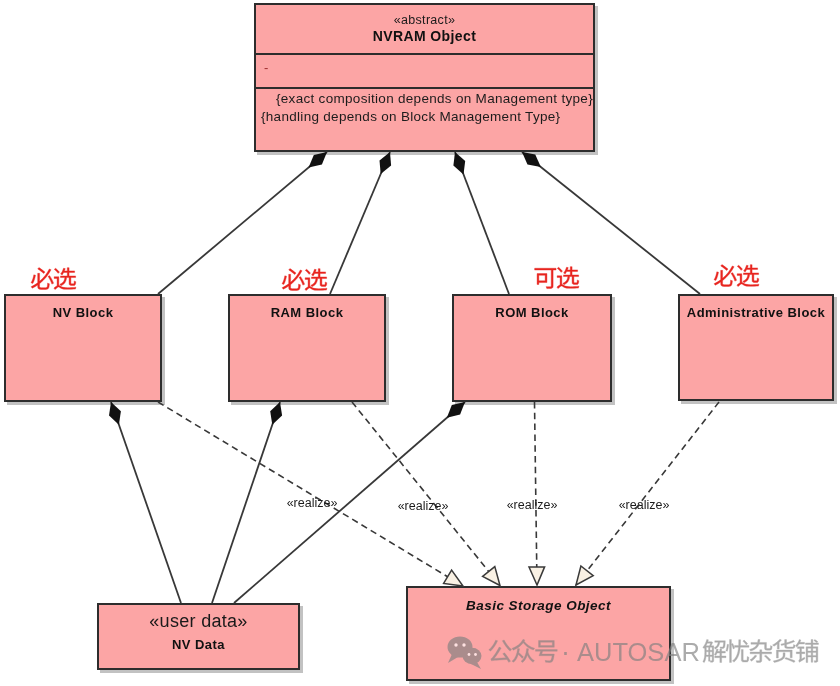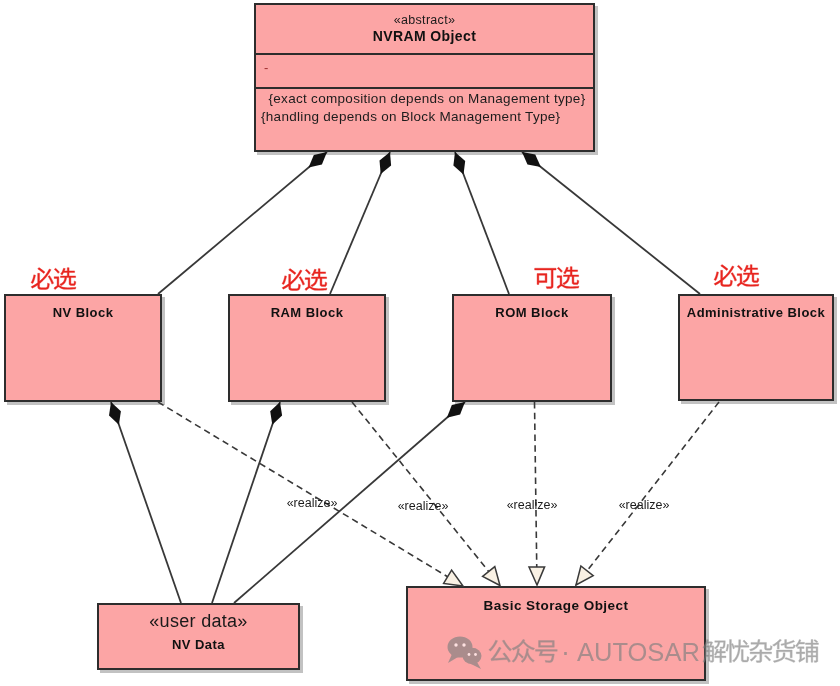--- a/index.html
+++ b/index.html
@@ -8,21 +8,21 @@
 
 <div class="bx" style="left:254px;top:3px;width:341px;height:149px;">
  <div style="height:48px;text-align:center;">
    <div style="font-size:12.5px;letter-spacing:0.3px;padding-top:8px;color:#1a1a1a;">«abstract»</div>
    <div style="font-size:14px;font-weight:bold;letter-spacing:0.4px;margin-top:1px;color:#111;">NVRAM Object</div>
  </div>
  <div style="height:32px;border-top:2px solid #2d2d2d;border-bottom:2px solid #2d2d2d;color:#9e2f2f;font-size:13px;letter-spacing:0.65px;">
    <span style="position:absolute;left:8px;margin-top:5px;">-</span>
  </div>
  <div style="text-align:center;color:#1c1c1c;">
-   <div style="font-size:13.5px;letter-spacing:0.3px;margin-top:2px;text-align:center;padding-left:5px;">{exact composition depends on Management type}</div>
+   <div style="font-size:13.5px;letter-spacing:0.3px;margin-top:2px;text-align:right;padding-left:5px;">{exact composition depends on Management type}</div>
    <div style="font-size:13.5px;letter-spacing:0.3px;margin-top:3px;text-align:left;padding-left:5px;">{handling depends on Block Management Type}</div>
  </div>
 </div>
 
 <div class="bx" style="left:4px;top:294px;width:158px;height:108px;">
     <div class="nm" style="margin-top:9px;">NV Block</div>
   </div>
 <div class="bx" style="left:228px;top:294px;width:158px;height:108px;">
     <div class="nm" style="margin-top:9px;">RAM Block</div>
   </div>
@@ -31,21 +31,21 @@
   </div>
 <div class="bx" style="left:678px;top:294px;width:156px;height:107px;">
     <div class="nm" style="margin-top:9px;">Administrative Block</div>
   </div>
 
 <div class="bx" style="left:97px;top:603px;width:203px;height:67px;text-align:center;">
   <div style="font-size:18px;letter-spacing:0.3px;padding-top:6px;color:#1a1a1a;">«user data»</div>
   <div class="nm" style="margin-top:5px;">NV Data</div>
 </div>
 
-<div class="bx" style="left:406px;top:586px;width:300px;height:95px;text-align:center;">
+<div class="bx" style="left:406px;top:586px;width:265px;height:95px;text-align:center;font-style:italic;">
   <div class="nm" style="margin-top:10px;font-size:13.5px;">Basic Storage Object</div>
 </div>
 
 <svg width="840" height="686" style="position:absolute;left:0;top:0;">
 <line x1="327" y1="152" x2="158" y2="294" stroke="#383838" stroke-width="1.8"></line>
 <polygon points="327.0,152.0 313.8,154.9 308.6,167.4 321.9,164.5" fill="#111"></polygon>
 <line x1="390" y1="152" x2="330" y2="294" stroke="#383838" stroke-width="1.8"></line>
 <polygon points="390.0,152.0 379.5,160.6 380.7,174.1 391.1,165.5" fill="#111"></polygon>
 <line x1="455" y1="152" x2="509" y2="294" stroke="#383838" stroke-width="1.8"></line>
 <polygon points="455.0,152.0 453.4,165.5 463.5,174.4 465.2,161.0" fill="#111"></polygon>

